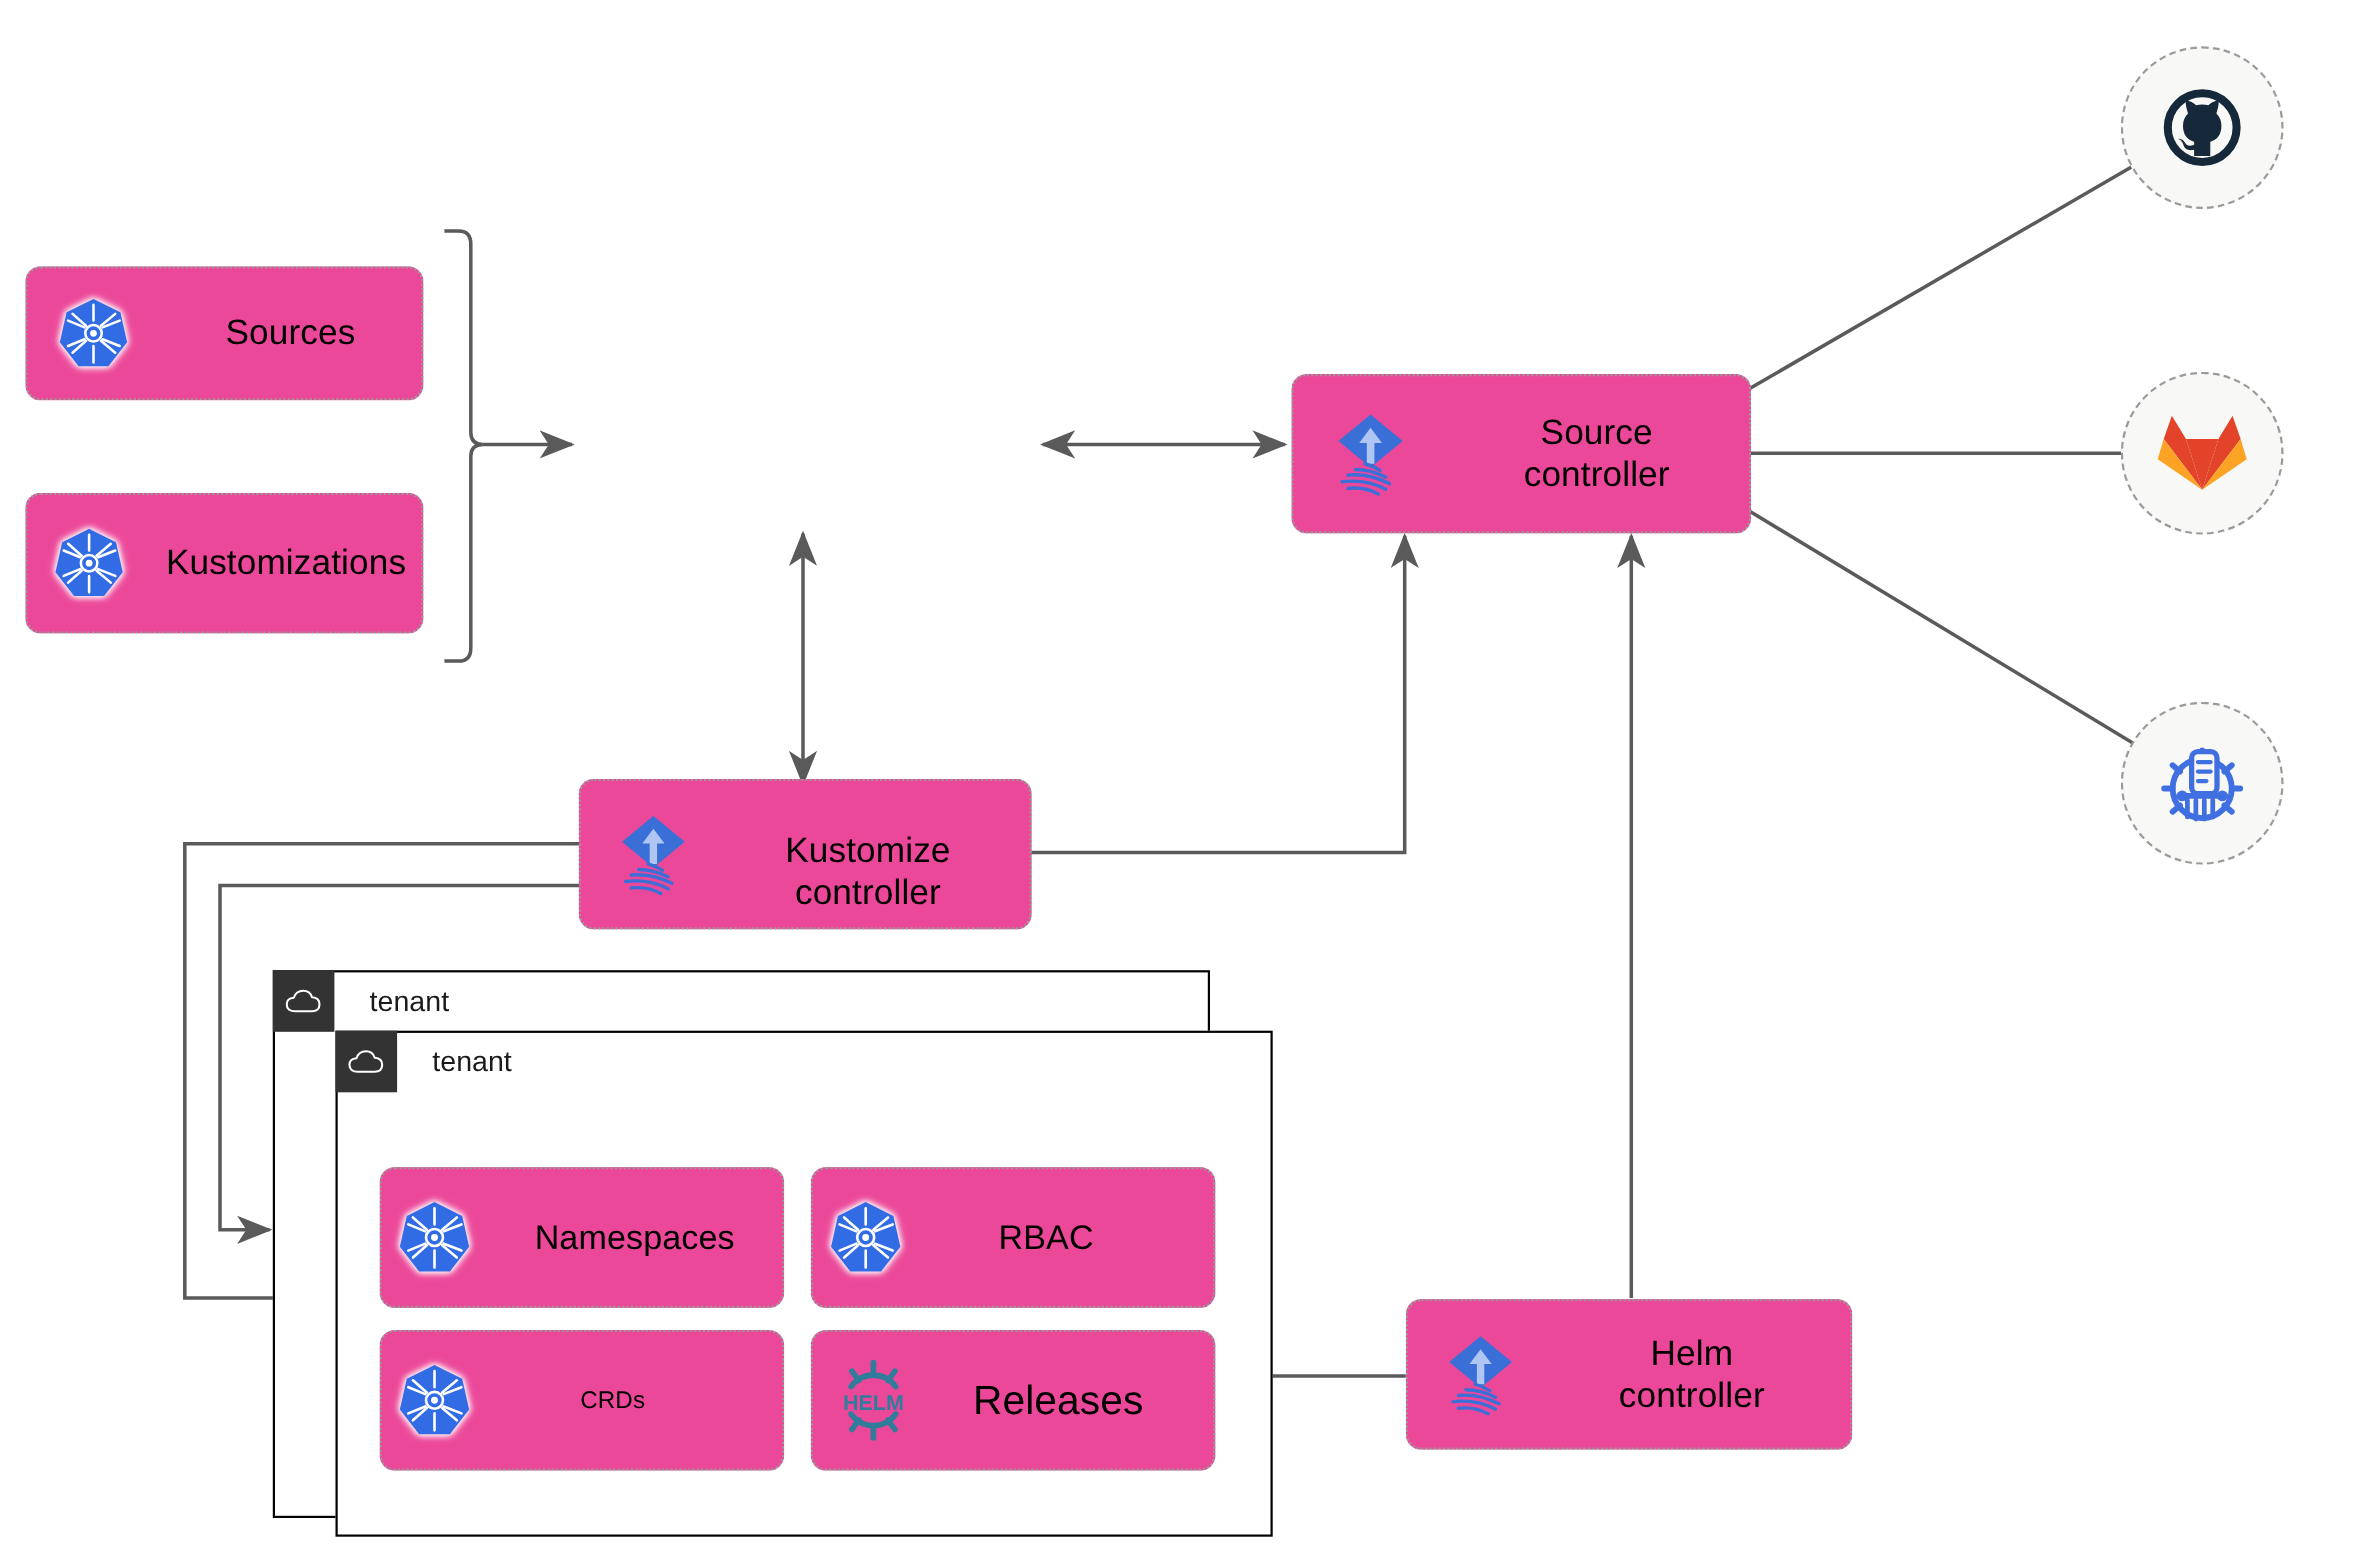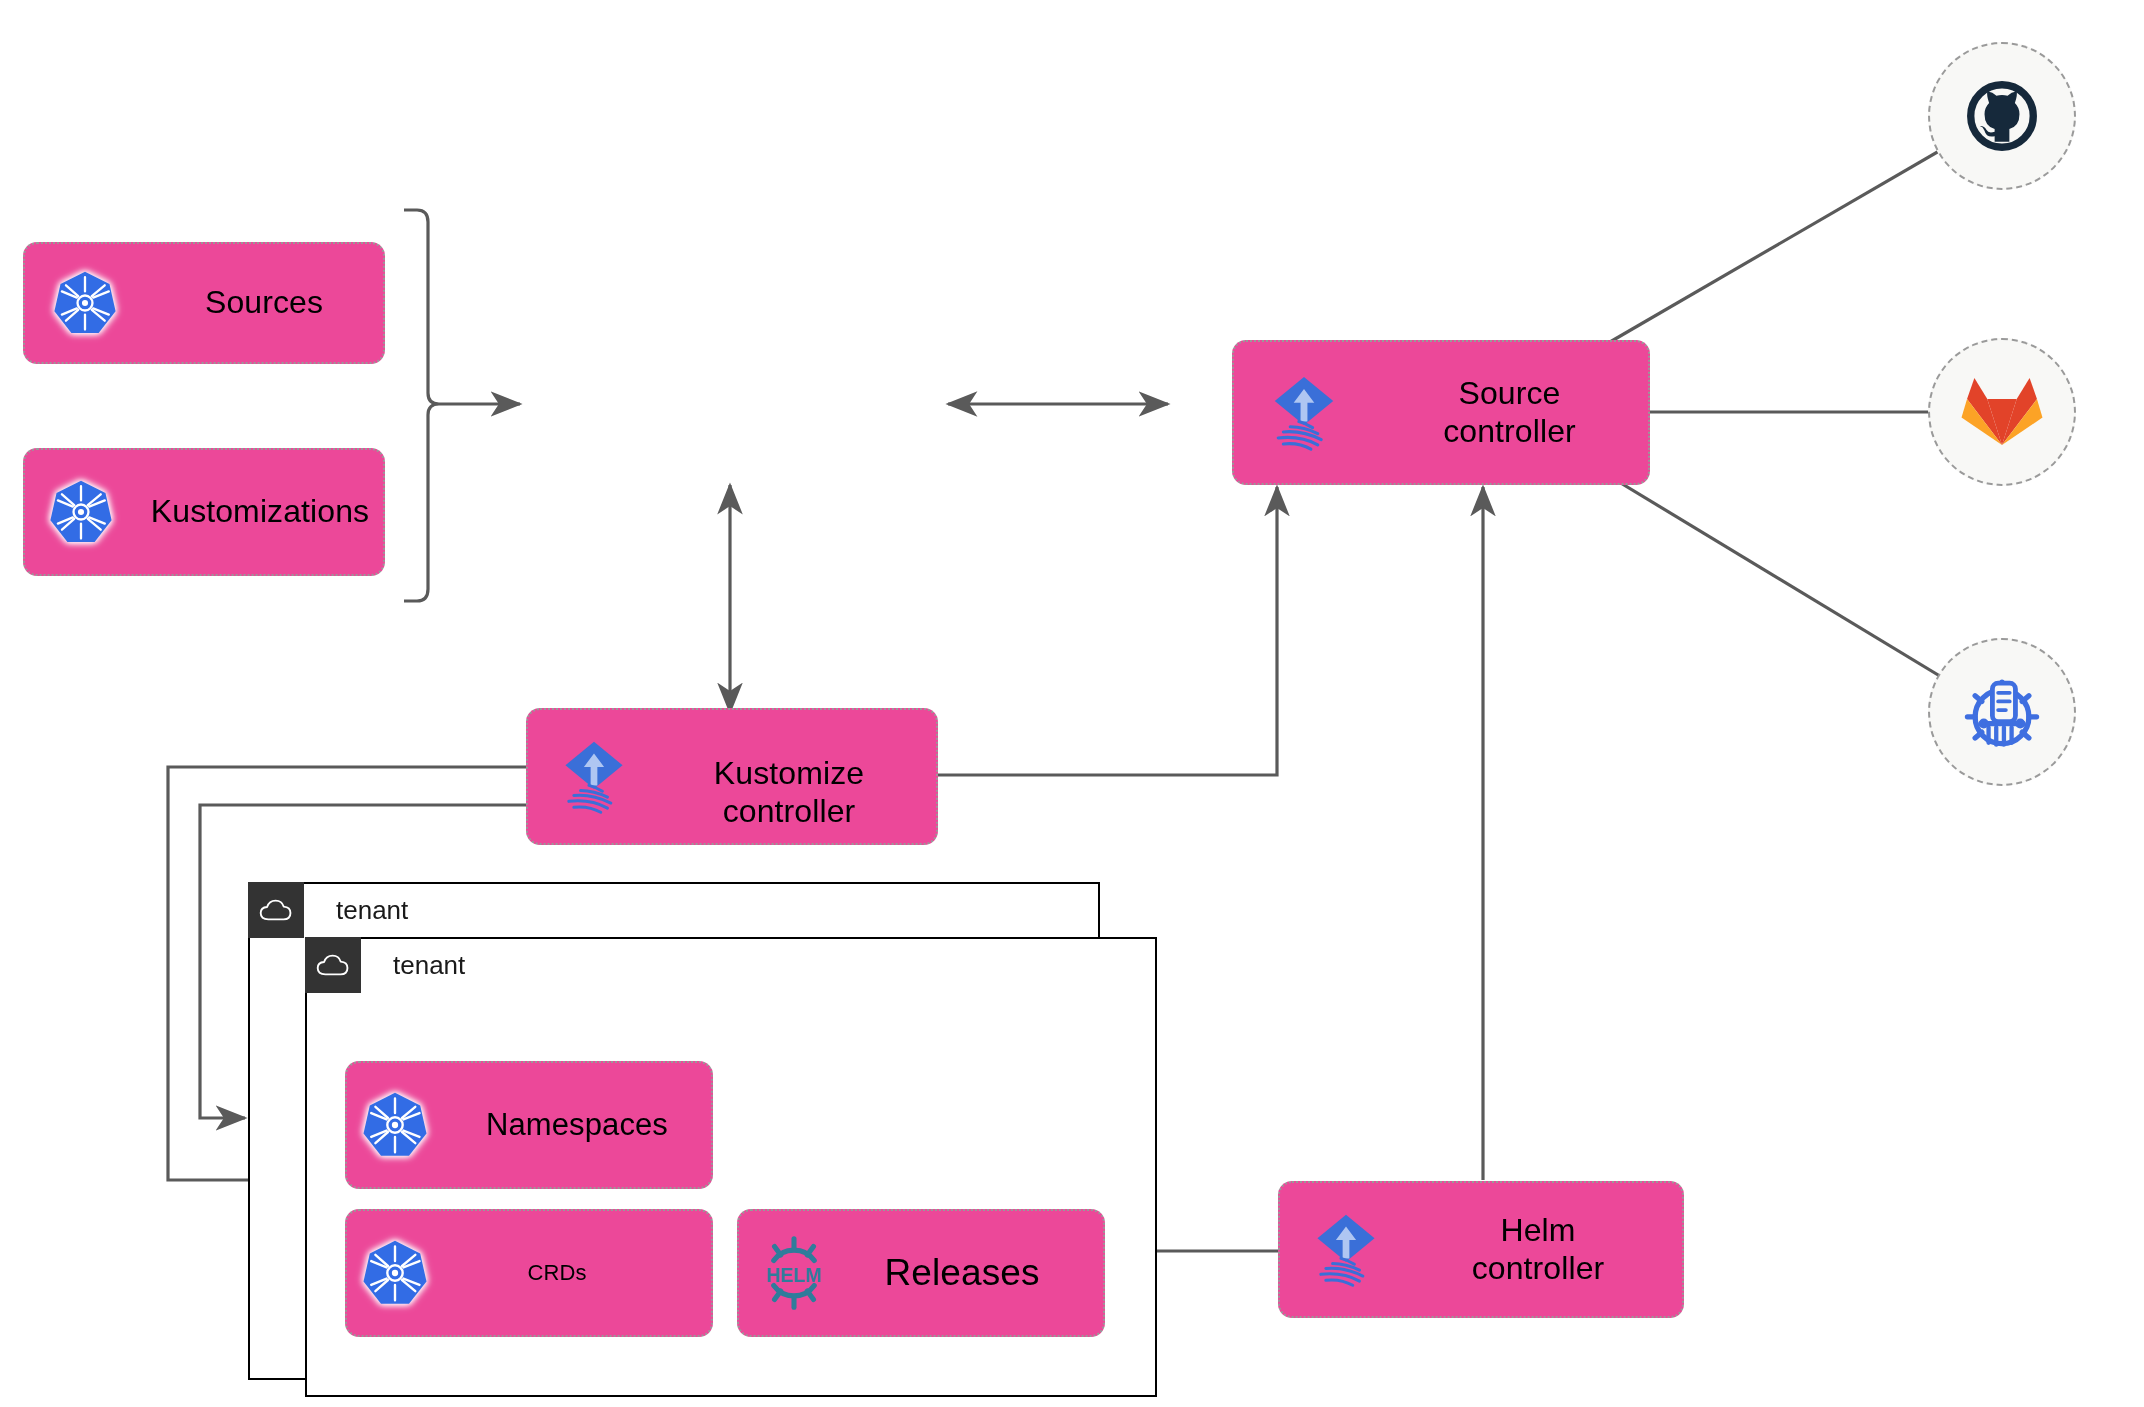--- a/index.html
+++ b/index.html
@@ -97,21 +97,21 @@
           <path d="M22 76 L40 60 M60 40 L79 24"></path>
           <path d="M79 76 L60 60 M40 40 L22 24"></path>
         </g>
         <circle cx="50" cy="50" r="4.5" fill="#fff"></circle>
       </svg>
     </div>
     <div class="lbl">Kustomizations</div>
   </div>
 
 
-  <div class="node" style="left:1232px;top:340px;width:418px;height:145px;gap:17px;">
+  <div class="node" style="left:1174px;top:340px;width:418px;height:145px;gap:17px;">
     <div class="ico" style="width:140px;">
       <svg width="86" height="86" viewBox="0 0 100 100">
         <polygon points="50,8 84,36 50,64 16,36" fill="#3A6FD8"></polygon>
         <path d="M50 22 L62 38 L54 38 L54 60 L46 60 L46 38 L38 38 Z" fill="#AFC6F2"></path>
         <g stroke="#3A6FD8" stroke-width="3.6" stroke-linecap="round" fill="none">
           <path d="M44 60 Q52 62 60 67"></path>
           <path d="M34 66 Q50 66 66 74"></path>
           <path d="M26 72 Q48 70 70 81"></path>
           <path d="M20 79 Q46 76 66 87"></path>
           <path d="M26 86 Q44 84 58 92"></path>
@@ -196,20 +196,37 @@
             <path d="M85 33 L62 42 M38 58 L16 67"></path>
             <path d="M22 76 L40 60 M60 40 L79 24"></path>
             <path d="M79 76 L60 60 M40 40 L22 24"></path>
           </g>
           <circle cx="50" cy="50" r="4.5" fill="#fff"></circle>
         </svg>
       </div>
       <div class="lbl" style="text-align:center;font-size:31px;">Namespaces</div>
     </div>
 
+    <div class="node" style="left:430px;top:122px;width:368px;height:128px;">
+      <div class="ico" style="width:96px;">
+        <svg width="70" height="70" viewBox="0 0 100 100" class="k8s-glow">
+          <polygon points="50,4 86,22 95,62 70,94 30,94 5,62 14,22" fill="#326CE5"></polygon>
+          <g fill="none" stroke="#fff" stroke-width="3.4" stroke-linecap="round">
+            <circle cx="50" cy="50" r="11"></circle>
+            <path d="M50 12 L50 33 M50 67 L50 89"></path>
+            <path d="M16 33 L38 42 M62 58 L85 67"></path>
+            <path d="M85 33 L62 42 M38 58 L16 67"></path>
+            <path d="M22 76 L40 60 M60 40 L79 24"></path>
+            <path d="M79 76 L60 60 M40 40 L22 24"></path>
+          </g>
+          <circle cx="50" cy="50" r="4.5" fill="#fff"></circle>
+        </svg>
+      </div>
+      <div class="lbl" style="font-size:31px;padding-right:36px;">RBAC</div>
+    </div>
 
     <div class="node" style="left:38px;top:270px;width:368px;height:128px;">
       <div class="ico" style="width:96px;">
         <svg width="70" height="70" viewBox="0 0 100 100" class="k8s-glow">
           <polygon points="50,4 86,22 95,62 70,94 30,94 5,62 14,22" fill="#326CE5"></polygon>
           <g fill="none" stroke="#fff" stroke-width="3.4" stroke-linecap="round">
             <circle cx="50" cy="50" r="11"></circle>
             <path d="M50 12 L50 33 M50 67 L50 89"></path>
             <path d="M16 33 L38 42 M62 58 L85 67"></path>
             <path d="M85 33 L62 42 M38 58 L16 67"></path>

